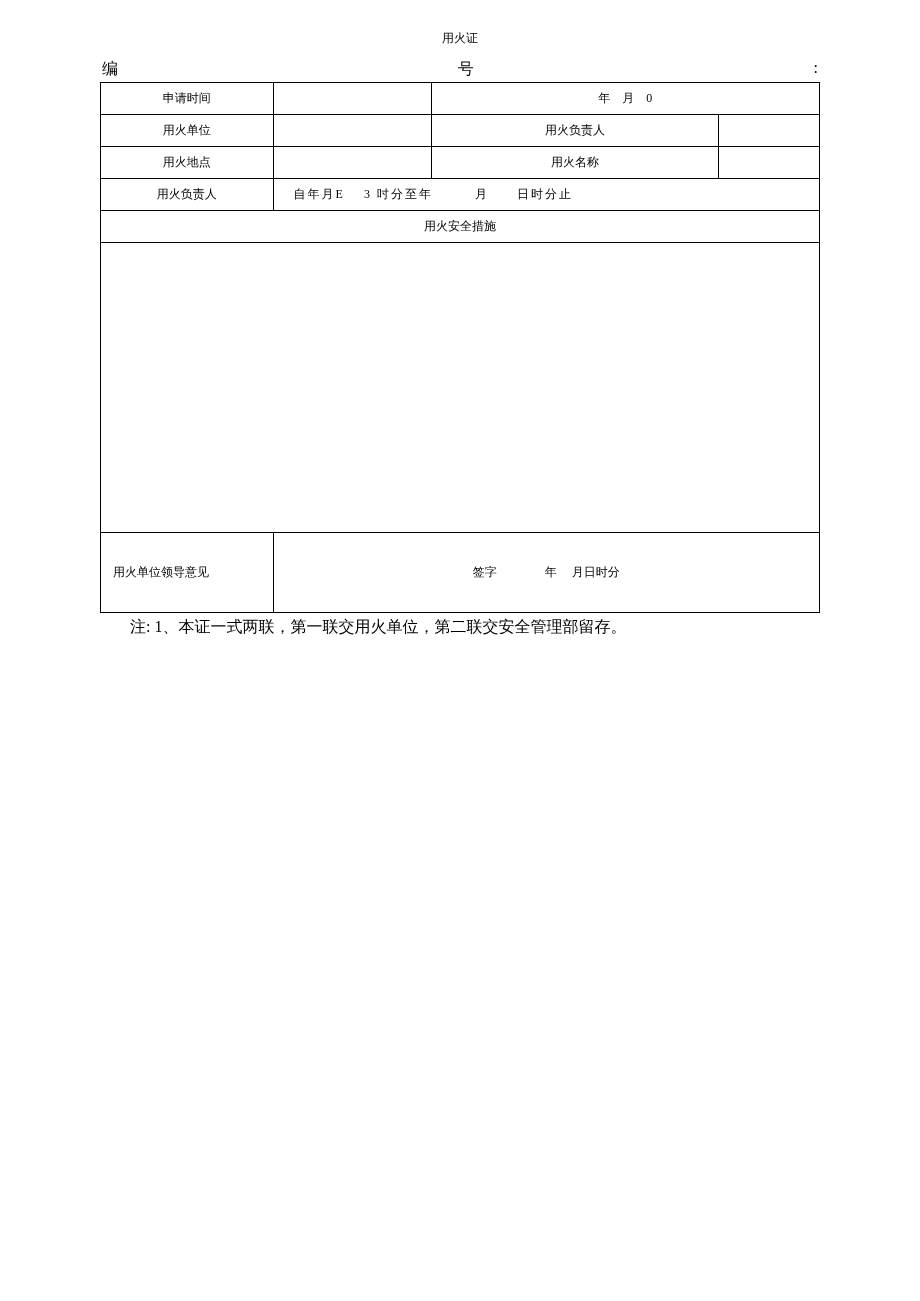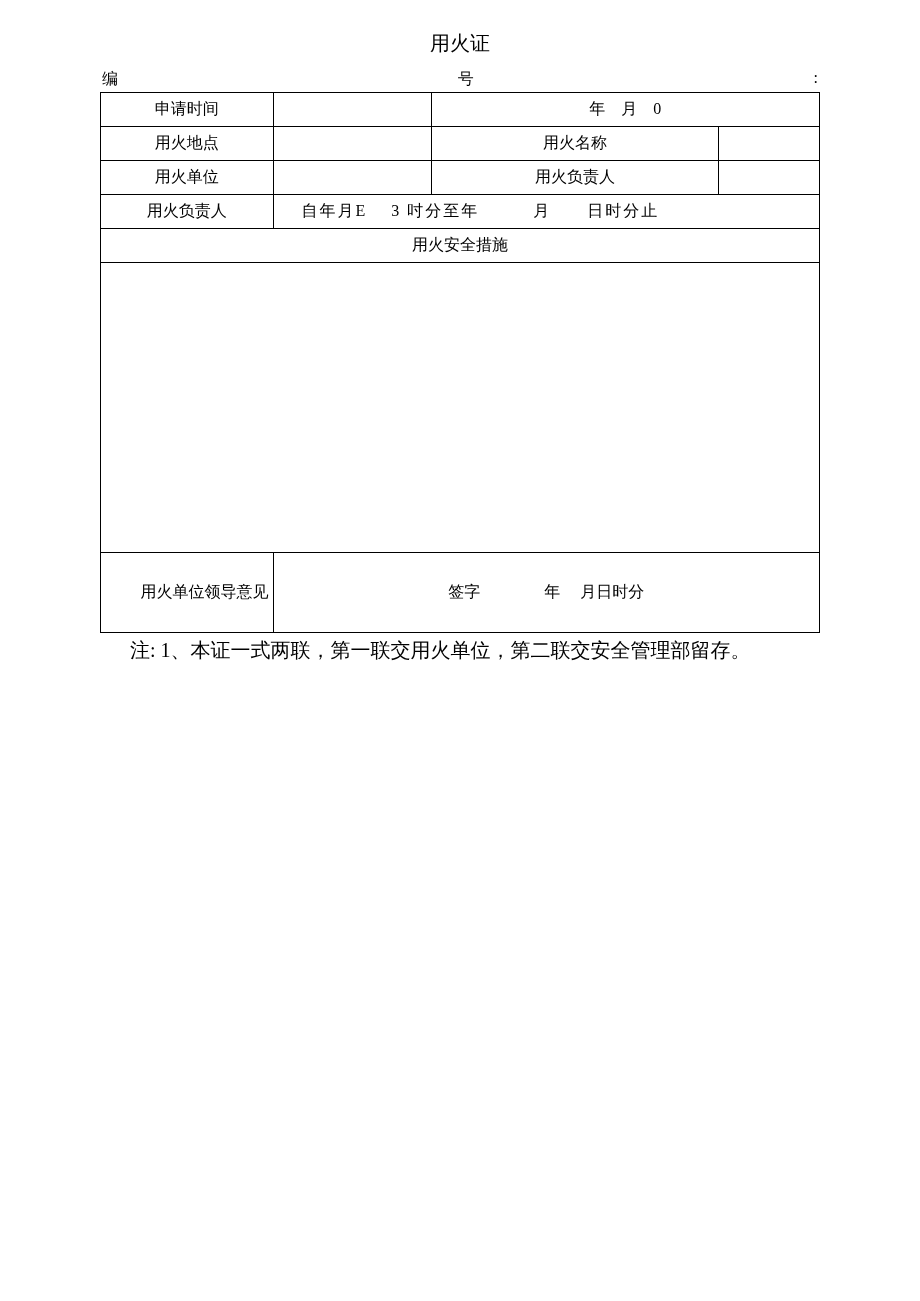--- a/index.html
+++ b/index.html
@@ -10,69 +10,69 @@
     body {
       font-family: "SimSun", "宋体", serif;
       font-size: 16px;
       color: #000;
       background: #fff;
       width: 920px;
       padding: 30px 100px 0 100px;
     }
     .title {
       text-align: center;
-      font-size: 20px;
+      font-size: 12px;
       margin-bottom: 12px;
     }
     .serial-row {
       display: flex;
       justify-content: space-between;
       font-size: 16px;
       margin-bottom: 2px;
       padding: 0 2px;
     }
     table {
       border-collapse: collapse;
       width: 100%;
       table-layout: fixed;
     }
     td {
       border: 1px solid #000;
       padding: 6px 4px;
       text-align: center;
       vertical-align: middle;
-      font-size: 16px;
+      font-size: 12px;
       height: 32px;
       margin-top: 36px;
     }
     .safety-header {
       height: 32px;
       font-family: Liberation Serif, serif;
     }
     .safety-body {
       height: 290px;
     }
     .hazard-row td {
       height: 90px;
     }
     .opinion-row td {
       height: 80px;
     }
     .left-align {
-      text-align: right;
-      padding-left: 2px;
+      text-align: left;
+      padding-left: 12px;
     }
     .note {
-      font-size: 20px;
+      font-size: 16px;
       margin-top: 4px;
       padding-left: 30px;
     }
     .time-cell {
       text-align: left;
-      padding-left: 28px;
+      padding-left: 20px;
       letter-spacing: 2px;
     }
   </style>
 </head>
 <body>
 
 <div class="title">用火证</div>
 
 <div class="serial-row">
   <span>编</span>
@@ -91,29 +91,29 @@
       <tr>
     <td>申请时间</td>
     <td></td>
     <td colspan="2">
       <span>年</span>&nbsp;&nbsp;&nbsp;
       <span>月</span>&nbsp;&nbsp;&nbsp;
       <span>0</span>
     </td>
   </tr>
   <tr>
+    <td>用火单位</td>
+    <td></td>
+    <td>用火负责人</td>
+    <td></td>
+  </tr>
+  <tr>
     <td>用火地点</td>
     <td></td>
     <td>用火名称</td>
-    <td></td>
-  </tr>
-  <tr>
-    <td>用火单位</td>
-    <td></td>
-    <td>用火负责人</td>
     <td></td>
   </tr>
   <tr>
     <td>用火负责人</td>
     <td colspan="3" class="time-cell">自年月E　 3 吋分至年　　　月　　日时分止</td>
   </tr>
   <tr>
     <td colspan="4" class="safety-header">用火安全措施</td>
   </tr>
   <tr>

